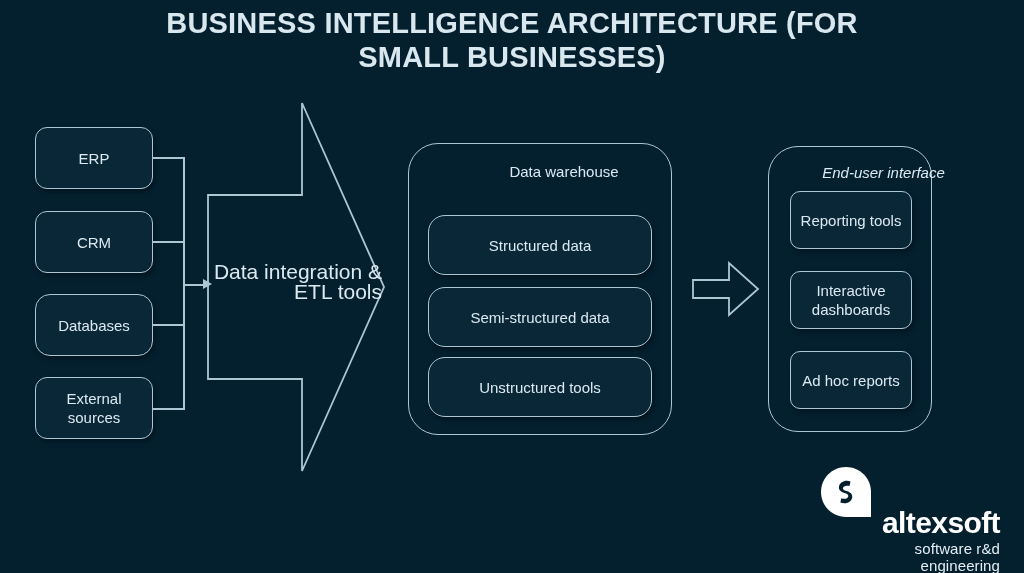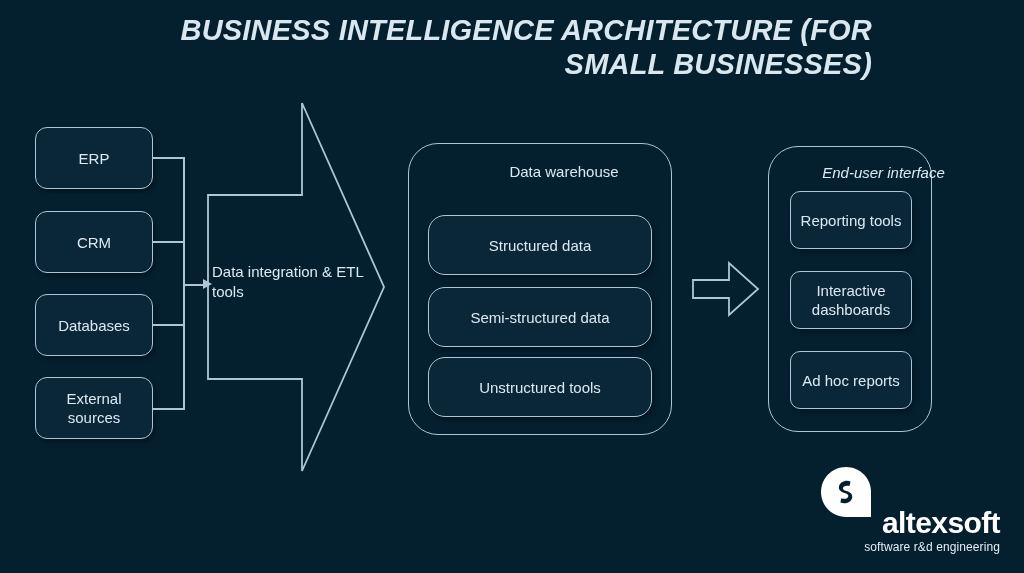--- a/index.html
+++ b/index.html
@@ -14,29 +14,28 @@
     background: #04202f;
     overflow: hidden;
     font-family: "Liberation Sans", sans-serif;
     color: #cfe0ea;
   }
 
   
   #title {
     position: absolute;
     left: 152px;
-    top: 13px;
+    top: 6px;
     width: 720px;
-    text-align: right;
+    text-align: center;
     font-size: 29px;
     line-height: 34px;
     letter-spacing: 0.2px;
     font-weight: 600;
     color: #d9e7ef;
-    font-style: italic;
   }
 
   
   .node {
     position: absolute;
     box-sizing: border-box;
     border: 1.6px solid #aec6d4;
     background: #0a2738;
     border-radius: 12px;
     display: flex;
@@ -46,21 +45,21 @@
     font-size: 15px;
     line-height: 19px;
     color: #dbe9f1;
     box-shadow: 2px 3px 5px rgba(0,0,0,0.35);
   }
 
   
   .src { width: 118px; height: 62px; left: 35px; }
   #src-0 { top: 127px; }
   #src-1 { top: 211px; }
-  #src-2 { top: 294px; }
+  #src-2 { top: 294px; border-radius: 15px; }
   #src-3 { top: 377px; }
 
   
   .conn {
     position: absolute;
     background: #aec6d4;
   }
   .conn-h { height: 1.6px; }
   .conn-v { width: 1.6px; }
 
@@ -71,22 +70,22 @@
     top: 98px;
     width: 180px;
     height: 378px;
   }
   #etl-arrow svg { display: block; }
   #etl-label {
     position: absolute;
     left: 212px;
     top: 262px;
     width: 170px;
-    text-align: left;
-    font-size: 15px;
+    text-align: right;
+    font-size: 21px;
     line-height: 20px;
     color: #dbe9f1;
   }
 
   
   .container-box {
     position: absolute;
     box-sizing: border-box;
     border: 1.6px solid #aec6d4;
     background: transparent;
@@ -153,21 +152,21 @@
     letter-spacing: -0.6px;
     color: #ffffff;
     line-height: 30px;
   }
   #logo-tagline {
     position: absolute;
     left: 28px;
     top: 74px;
     width: 152px;
     text-align: right;
-    font-size: 12px;
+    font-size: 15px;
     letter-spacing: 0.1px;
     color: #e4eef4;
   }
 </style>
 </head>
 <body>
 
 <div id="stage">
 
   <div id="title">BUSINESS INTELLIGENCE ARCHITECTURE (FOR SMALL BUSINESSES)</div>

